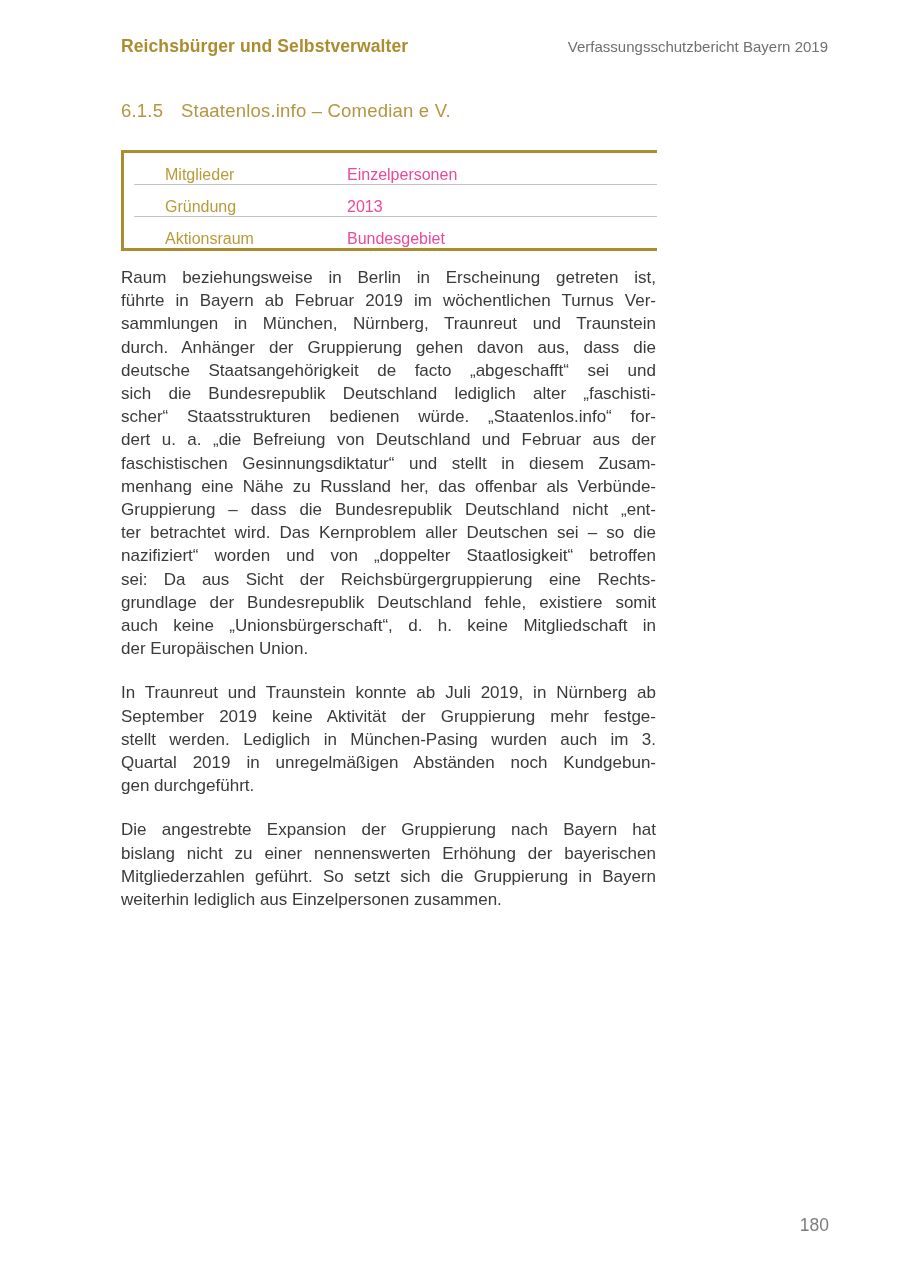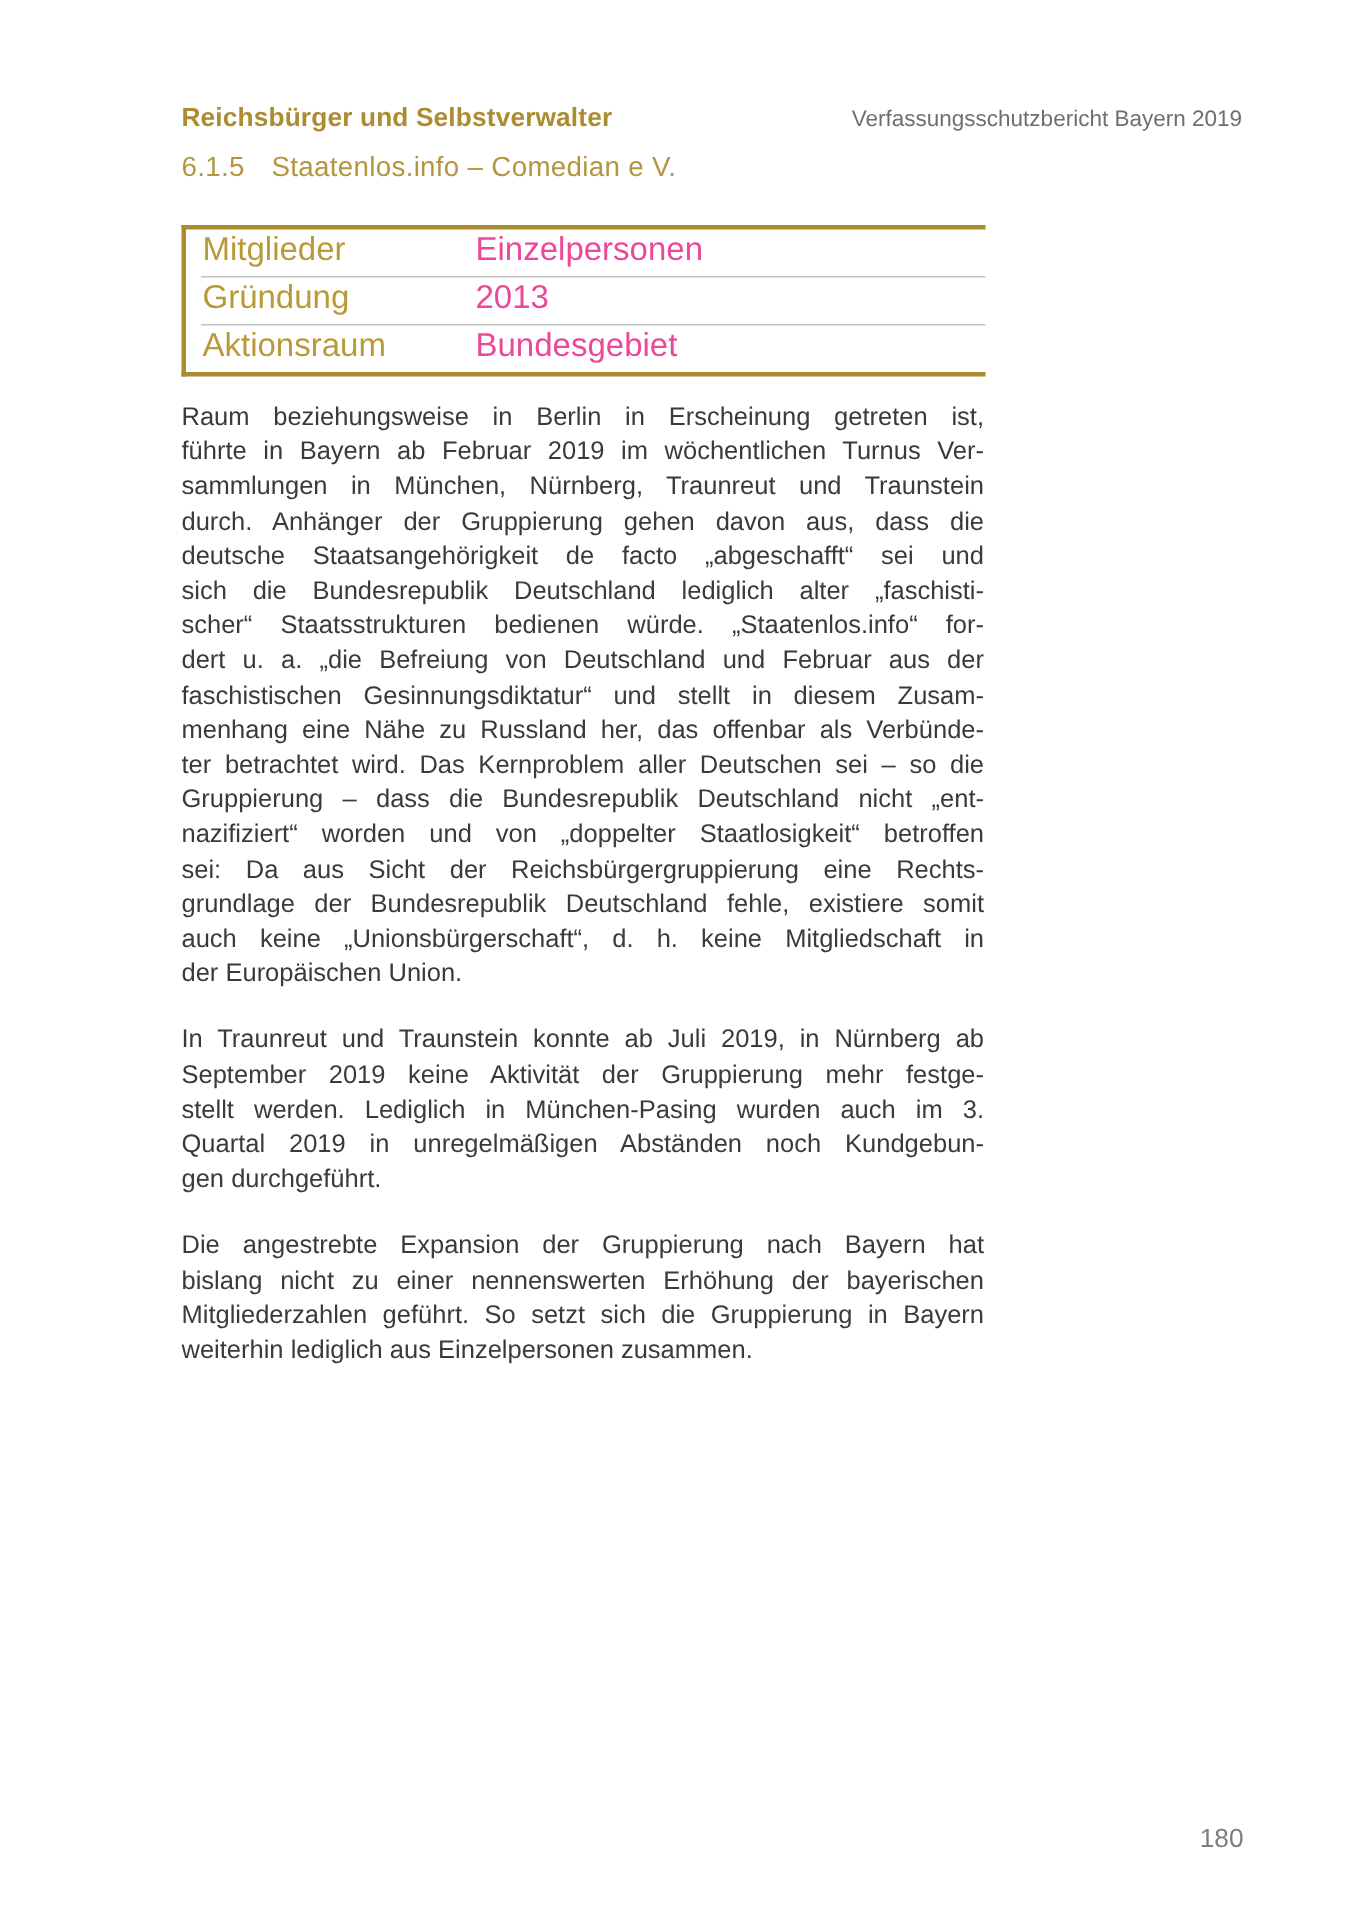--- a/index.html
+++ b/index.html
@@ -28,21 +28,20 @@
     top: 36px;
     display: flex;
     justify-content: space-between;
     align-items: baseline;
   }
   .chapter-title {
     color: #ab8c2f;
     font-weight: bold;
     font-size: 17.5px;
     letter-spacing: 0.1px;
-    margin-top: 32px;
   }
   .report-title {
     color: #6f6f6f;
     font-size: 15px;
   }
 
   
   .section-heading {
     position: absolute;
     left: 121px;
@@ -63,23 +62,24 @@
     left: 121px;
     top: 150px;
     width: 536px;
     box-sizing: border-box;
     border-top: 3px solid #ab8c2f;
     border-left: 3px solid #ab8c2f;
     border-bottom: 3px solid #ab8c2f;
   }
   .infobox .row {
     display: flex;
-    align-items: flex-start;
+    align-items: flex-end;
     height: 31px;
-    font-size: 22px;
+    font-size: 16px;
+    padding-left: 30px;
   }
   .infobox .row-label {
     flex: 0 0 182px;
     padding-left: 11px;
     color: #b99a39;
   }
   .infobox .row-value {
     color: #ec4899;
   }
   .infobox .sep {
@@ -157,22 +157,22 @@
       <div class="line">Raum beziehungsweise in Berlin in Erscheinung getreten ist,</div>
       <div class="line">führte in Bayern ab Februar 2019 im wöchentlichen Turnus Ver-</div>
       <div class="line">sammlungen in München, Nürnberg, Traunreut und Traunstein</div>
       <div class="line">durch. Anhänger der Gruppierung gehen davon aus, dass die</div>
       <div class="line">deutsche Staatsangehörigkeit de facto „abgeschafft“ sei und</div>
       <div class="line">sich die Bundesrepublik Deutschland lediglich alter „faschisti-</div>
       <div class="line">scher“ Staatsstrukturen bedienen würde. „Staatenlos.info“ for-</div>
       <div class="line">dert u. a. „die Befreiung von Deutschland und Februar aus der</div>
       <div class="line">faschistischen Gesinnungsdiktatur“ und stellt in diesem Zusam-</div>
       <div class="line">menhang eine Nähe zu Russland her, das offenbar als Verbünde-</div>
+      <div class="line">Gruppierung – dass die Bundesrepublik Deutschland nicht „ent-</div>
       <div class="line">ter betrachtet wird. Das Kernproblem aller Deutschen sei – so die</div>
-      <div class="line">Gruppierung – dass die Bundesrepublik Deutschland nicht „ent-</div>
       <div class="line">nazifiziert“ worden und von „doppelter Staatlosigkeit“ betroffen</div>
       <div class="line">sei: Da aus Sicht der Reichsbürgergruppierung eine Rechts-</div>
       <div class="line">grundlage der Bundesrepublik Deutschland fehle, existiere somit</div>
       <div class="line">auch keine „Unionsbürgerschaft“, d. h. keine Mitgliedschaft in</div>
       <div class="line last">der Europäischen Union.</div>
     </div>
 
     <div class="paragraph">
       <div class="line">In Traunreut und Traunstein konnte ab Juli 2019, in Nürnberg ab</div>
       <div class="line">September 2019 keine Aktivität der Gruppierung mehr festge-</div>

